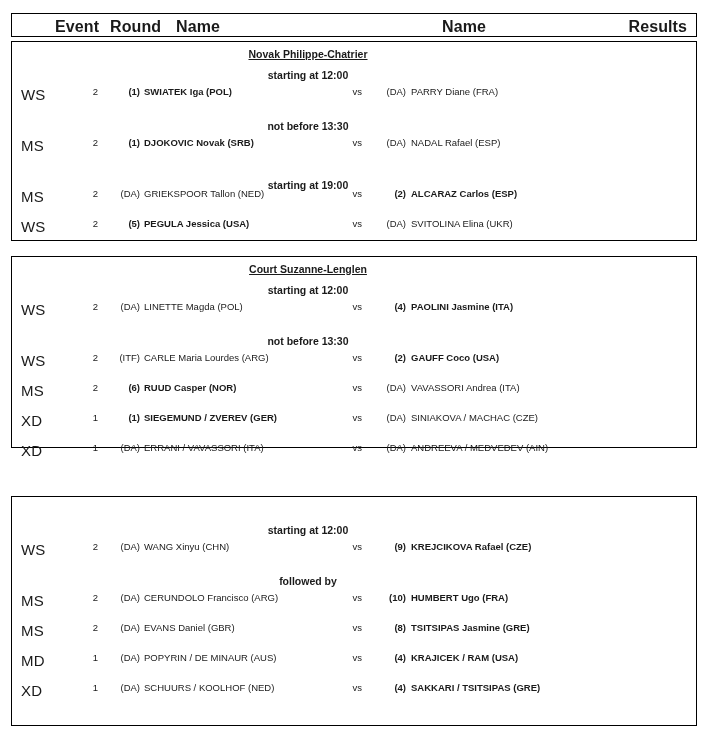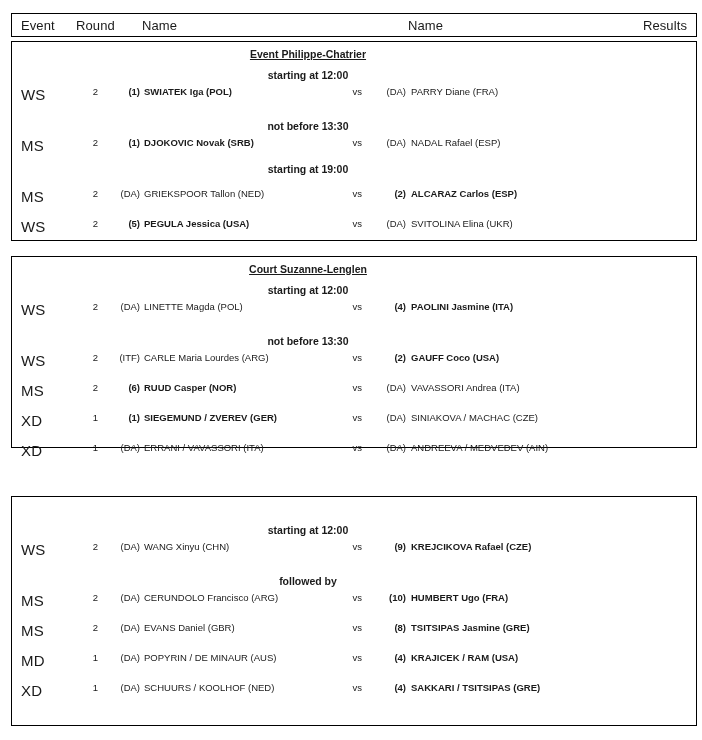--- a/index.html
+++ b/index.html
@@ -31,24 +31,25 @@
     height: 24px;
     box-sizing: border-box;
     border-left: 1.5px solid #000;
     border-right: 1.5px solid #000;
     border-top: 1.5px solid #000;
     border-bottom: 1.5px solid #000;
   }
   .header-band .cell {
     position: absolute;
     top: 4px;
-    font-size: 13px;
-    font-weight: normal;
+    font-size: 16px;
+    font-weight: bold;
     letter-spacing: 0.1px;
     white-space: nowrap;
+    margin-left: 34px;
   }
   .h-event  { left: 9px; }
   .h-round  { left: 64px; }
   .h-name-l { left: 130px; }
   .h-name-r { left: 396px; }
   .h-results{ right: 9px; }
 
   
   .court-box {
     position: absolute;
@@ -107,42 +108,42 @@
   <div class="header-band">
     <span class="cell h-event">Event</span>
     <span class="cell h-round">Round</span>
     <span class="cell h-name-l">Name</span>
     <span class="cell h-name-r">Name</span>
     <span class="cell h-results">Results</span>
   </div>
 
   <div id="sections-host">
       <div class="court-box" style="top: 41px; height: 200px;">
-        <div class="center-line court-title" style="top: 6px;"><span class="inner">Event Philippe-Chatrier</span></div>
+        <div class="center-line court-title" style="top: 6px;"><span class="inner">Novak Philippe-Chatrier</span></div>
         <div class="center-line time-heading" style="top: 27px;"><span class="inner">starting at 12:00</span></div>
         <div class="match-row" style="top: 44px;">
           <span class="c-event unseeded">WS</span>
           <span class="c-round unseeded">2</span>
           <span class="c-seed-l seeded">(1)</span>
           <span class="c-name-l seeded">SWIATEK Iga (POL)</span>
           <span class="c-vs unseeded">vs</span>
           <span class="c-seed-r unseeded">(DA)</span>
           <span class="c-name-r unseeded">PARRY Diane (FRA)</span>
         </div>
         <div class="center-line time-heading" style="top: 78px;"><span class="inner">not before 13:30</span></div>
         <div class="match-row" style="top: 95px;">
           <span class="c-event unseeded">MS</span>
           <span class="c-round unseeded">2</span>
           <span class="c-seed-l seeded">(1)</span>
           <span class="c-name-l seeded">DJOKOVIC Novak (SRB)</span>
           <span class="c-vs unseeded">vs</span>
           <span class="c-seed-r unseeded">(DA)</span>
           <span class="c-name-r unseeded">NADAL Rafael (ESP)</span>
         </div>
-        <div class="center-line time-heading" style="top: 121px;"><span class="inner">starting at 19:00</span></div>
+        <div class="center-line time-heading" style="top: 137px;"><span class="inner">starting at 19:00</span></div>
         <div class="match-row" style="top: 146px;">
           <span class="c-event unseeded">MS</span>
           <span class="c-round unseeded">2</span>
           <span class="c-seed-l unseeded">(DA)</span>
           <span class="c-name-l unseeded">GRIEKSPOOR Tallon (NED)</span>
           <span class="c-vs unseeded">vs</span>
           <span class="c-seed-r seeded">(2)</span>
           <span class="c-name-r seeded">ALCARAZ Carlos (ESP)</span>
         </div>
         <div class="match-row" style="top: 176px;">

